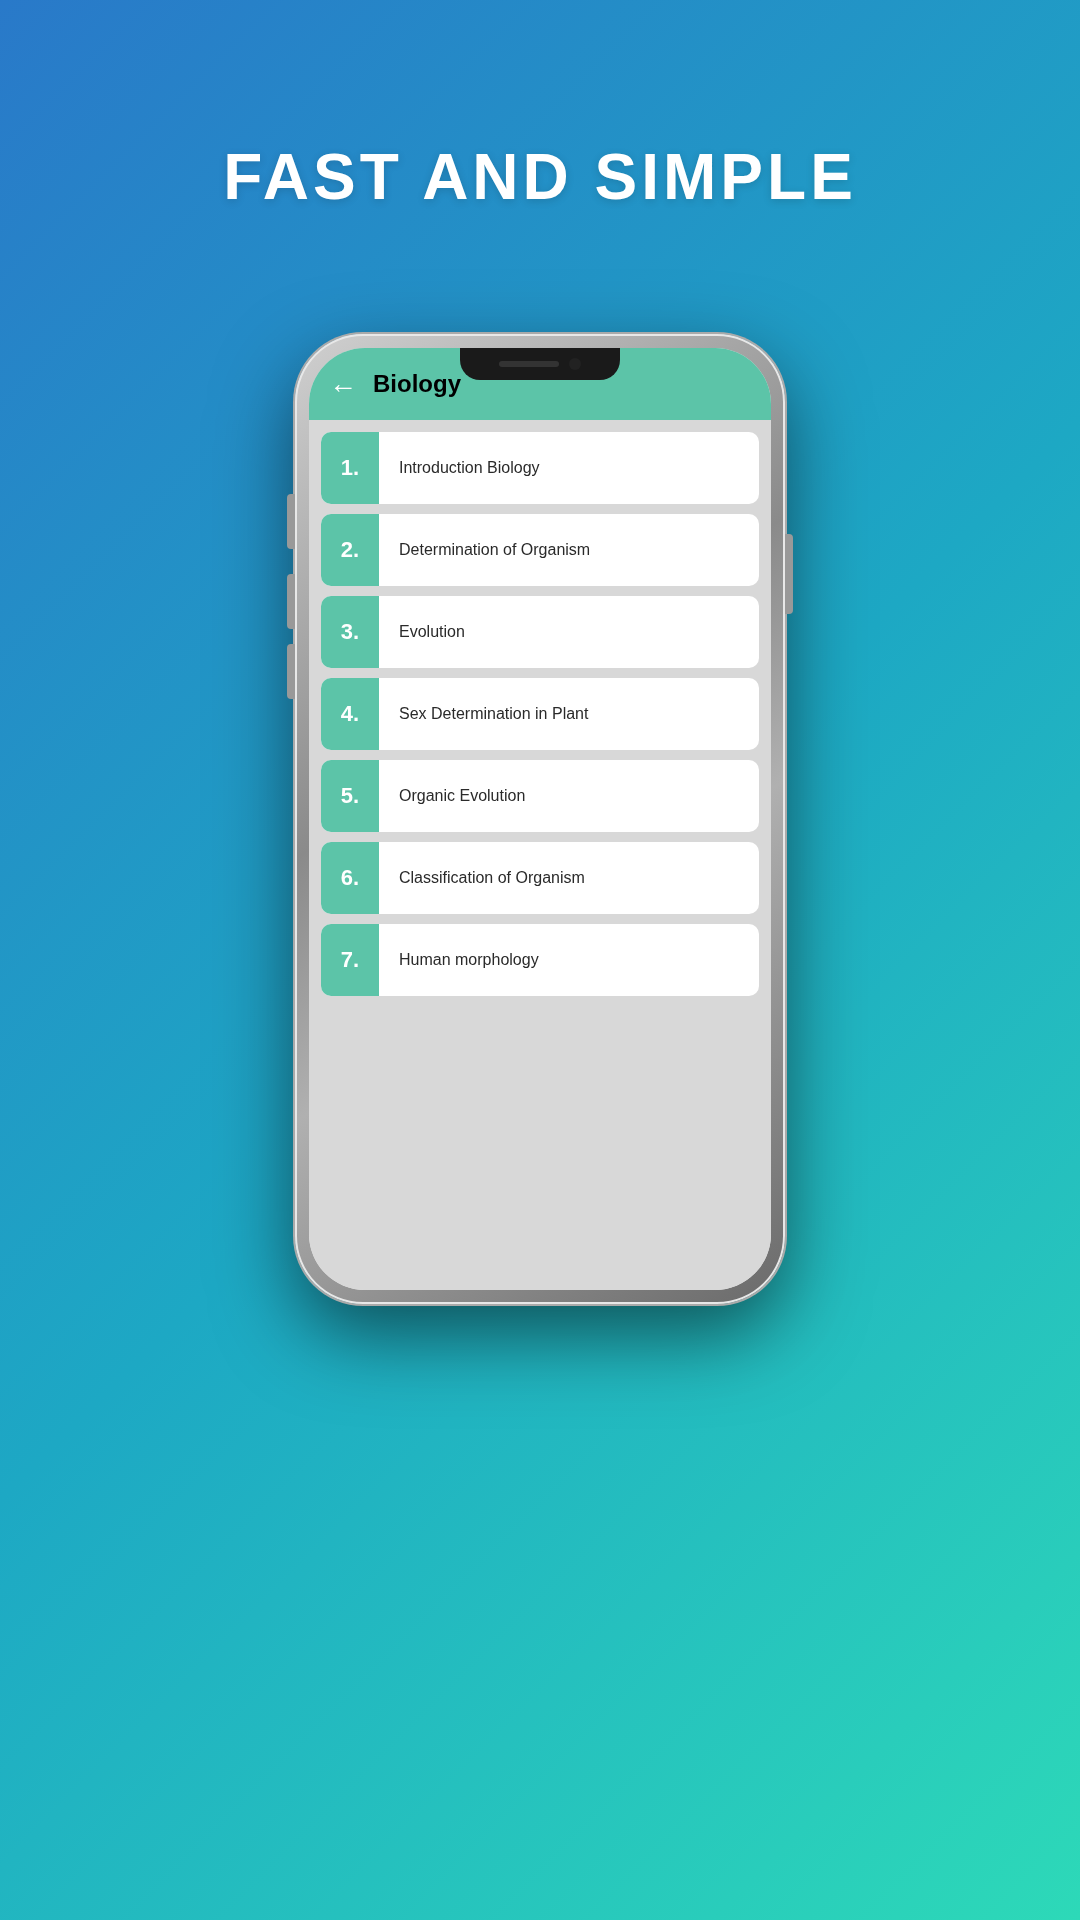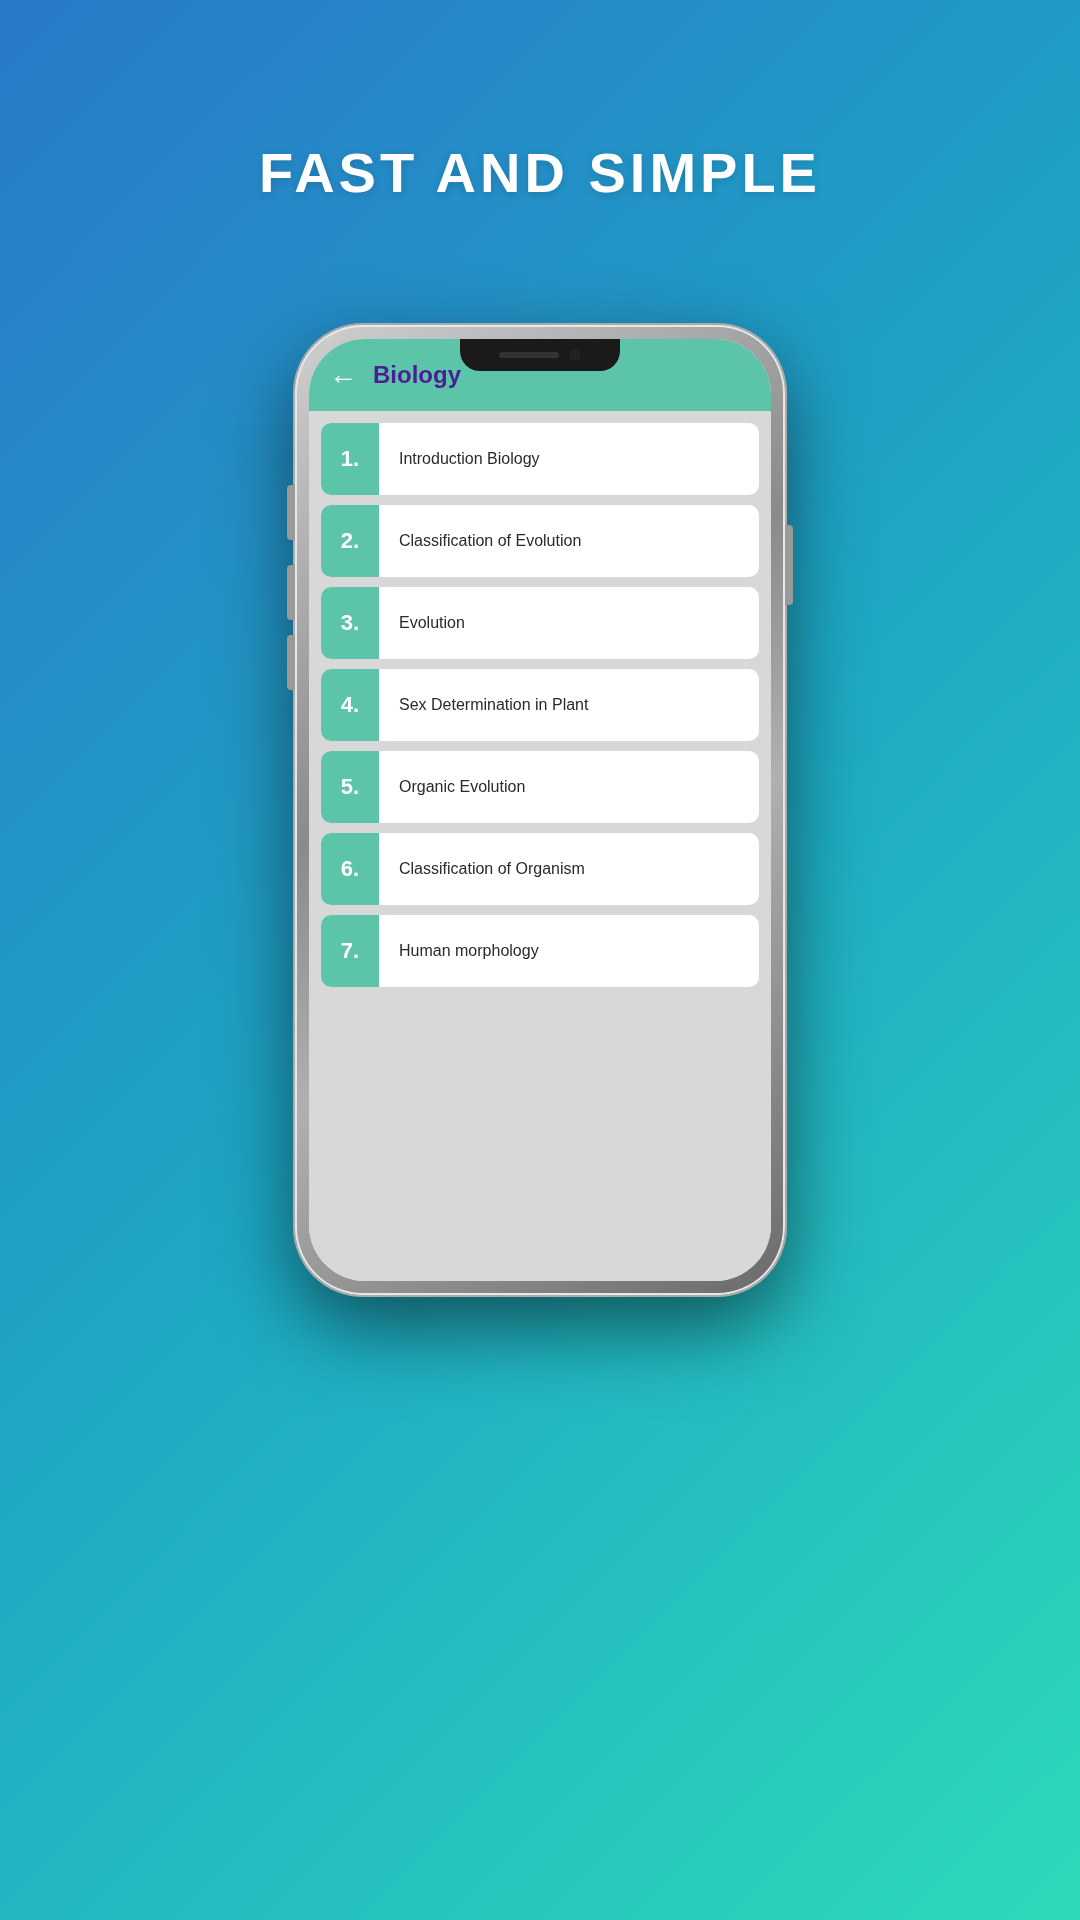--- a/index.html
+++ b/index.html
@@ -10,21 +10,21 @@
       background: linear-gradient(135deg, #2979c9 0%, #1da8c4 50%, #2dd9b8 100%);
       display: flex;
       flex-direction: column;
       align-items: center;
       font-family: 'Arial', sans-serif;
       overflow: hidden;
     }
 
     .page-title {
       color: white;
-      font-size: 56px;
+      font-size: 64px;
       font-weight: 900;
       letter-spacing: 4px;
       margin-top: 140px;
       text-align: center;
       text-shadow: 0 2px 8px rgba(0,0,0,0.15);
     }
 
     .phone-container {
       margin-top: 120px;
       position: relative;
@@ -126,21 +126,21 @@
 
     .header-back {
       color: white;
       font-size: 28px;
       font-weight: bold;
       cursor: pointer;
       margin-right: 16px;
     }
 
     .header-title {
-      color: #4c1d95;
+      color: #000000;
       font-size: 24px;
       font-weight: 600;
     }
 
     
     .app-content {
       position: absolute;
       top: 72px;
       left: 0;
       right: 0;
@@ -207,21 +207,21 @@
 
     <div class="app-content">
 
       <div class="list-item">
         <div class="list-item-number">1.</div>
         <div class="list-item-text">Introduction Biology</div>
       </div>
 
       <div class="list-item">
         <div class="list-item-number">2.</div>
-        <div class="list-item-text">Classification of Evolution</div>
+        <div class="list-item-text">Determination of Organism</div>
       </div>
 
       <div class="list-item">
         <div class="list-item-number">3.</div>
         <div class="list-item-text">Evolution</div>
       </div>
 
       <div class="list-item">
         <div class="list-item-number">4.</div>
         <div class="list-item-text">Sex Determination in Plant</div>

